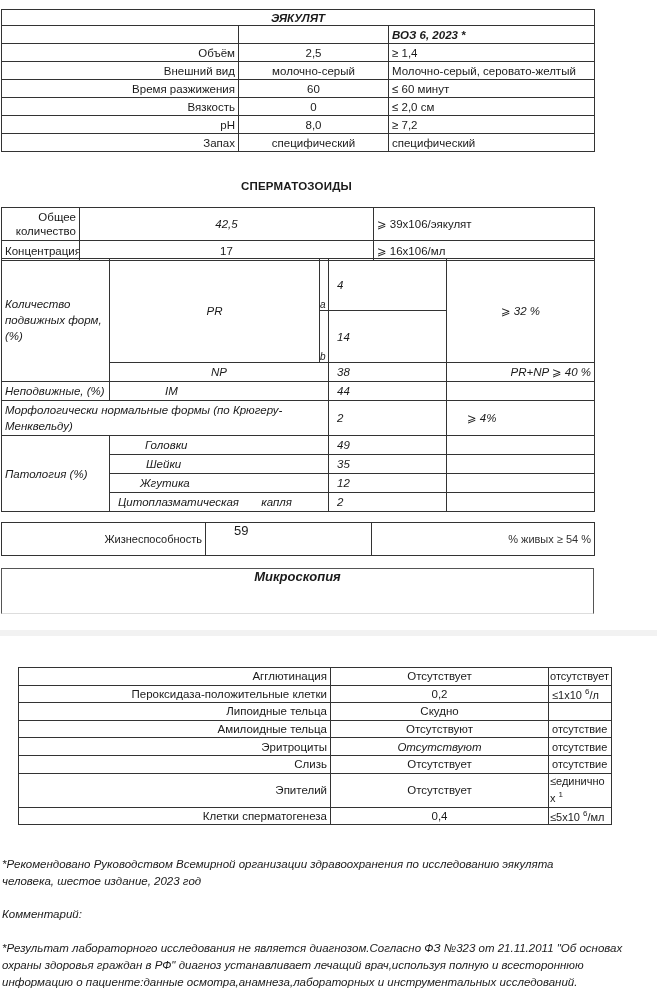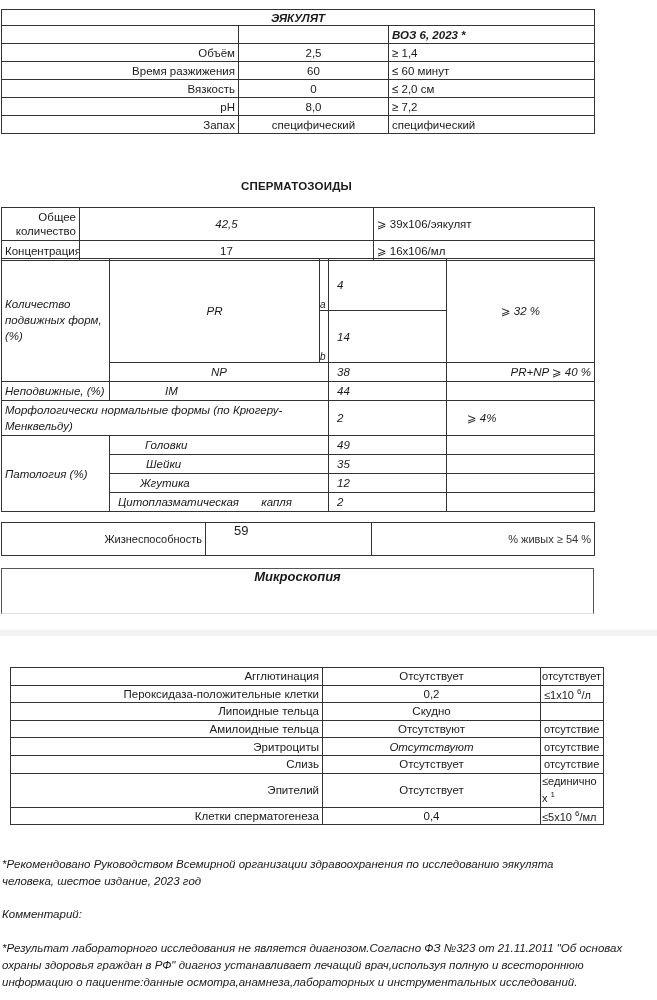--- a/index.html
+++ b/index.html
@@ -30,21 +30,21 @@
   #t3 td { height:19px; font-size:11.5px; font-style:italic; }
 
   #t4 { left:1px; top:522px; width:593px; }
   #t4 td { height:33px; font-size:11px; vertical-align:middle; }
 
   #micro { left:1px; top:568px; width:593px; height:46px; border:1px solid #555; border-bottom:1px solid #ddd; }
   #micro-title { position:absolute; left:0; right:0; top:0; text-align:center; font-style:italic; font-weight:bold; font-size:13px; }
 
   #divider { left:0; top:630px; width:657px; height:6px; background:#f2f2f2; }
 
-  #t5 { left:10px; top:667px; width:593px;padding-left:48px; }
+  #t5 { left:18px; top:667px; width:593px;padding-left:48px; }
   #t5 td { height:17.6px; font-size:11.5px; }
 
   .sup { font-size:8px; vertical-align:super; }
 
   .note { font-style:italic; font-size:11.5px; line-height:17px; }
   #note1 { left:2px; top:856px; width:600px; }
   #comment { left:2px; top:906px; }
   #note2 { left:2px; top:940px; width:640px; }
 </style>
 </head>
@@ -64,20 +64,25 @@
     <td></td>
     <td></td>
     <td class="l it b">ВОЗ 6, 2023  *</td>
   </tr>
   <tr>
     <td class="r">Объём</td>
     <td class="c">2,5</td>
     <td class="l">≥ 1,4</td>
   </tr>
   <tr>
+    <td class="r">Внешний вид</td>
+    <td class="c">молочно-серый</td>
+    <td class="l">Молочно-серый, серовато-желтый</td>
+  </tr>
+  <tr>
     <td class="r">Время разжижения</td>
     <td class="c">60</td>
     <td class="l">≤ 60 минут</td>
   </tr>
   <tr>
     <td class="r">Вязкость</td>
     <td class="c">0</td>
     <td class="l">≤ 2,0 см</td>
   </tr>
   <tr>

